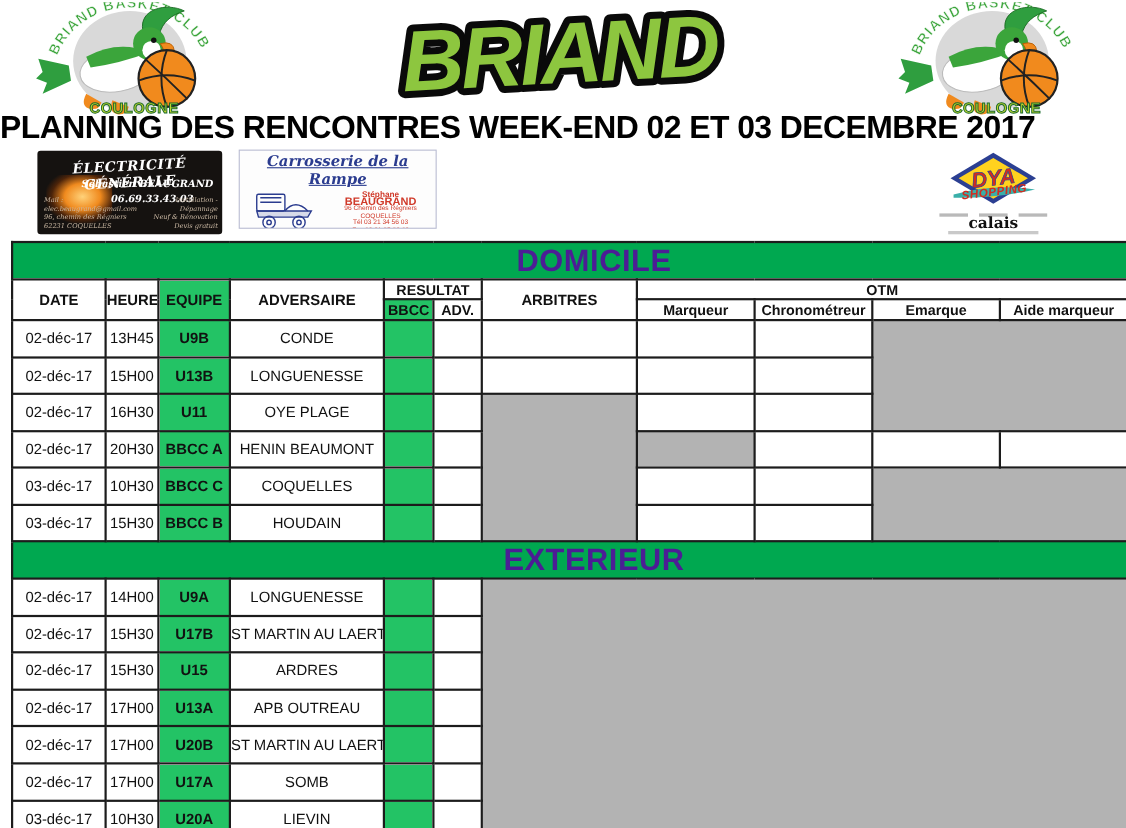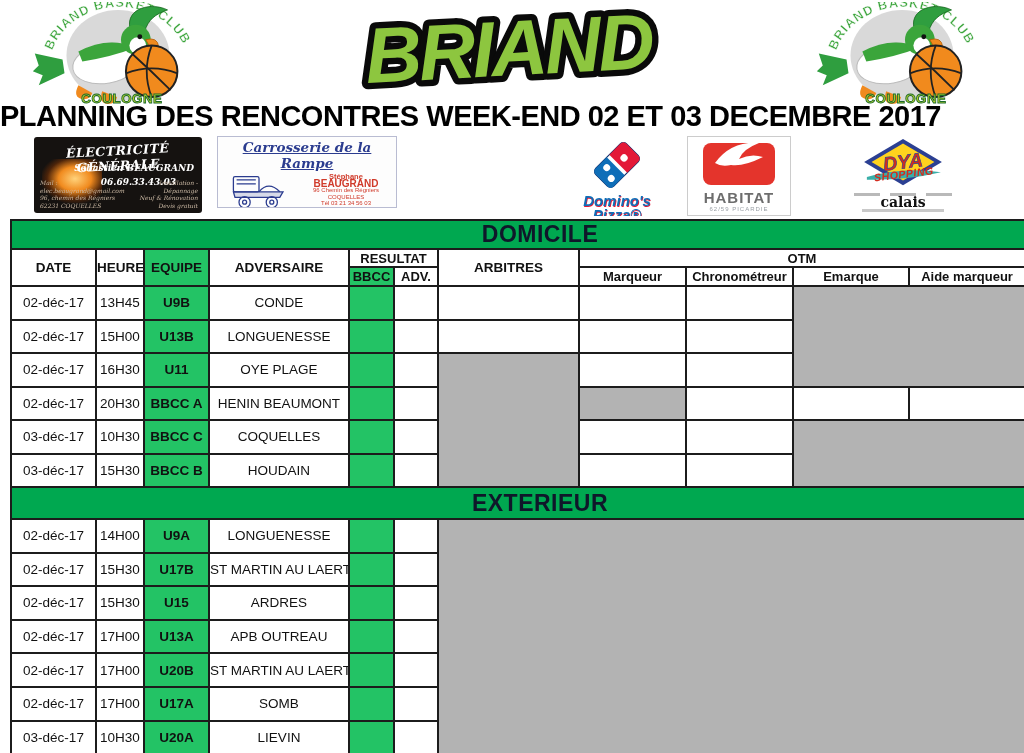--- a/index.html
+++ b/index.html
@@ -60,21 +60,21 @@
   .dya-lines{display:flex;justify-content:space-between;margin:1px 6px 0 6px;}
   .dya-lines span{display:block;height:3px;background:#b9b9b9;width:26px;}
   .dya-city{font-family:"DejaVu Serif",serif;font-weight:bold;font-size:14px;color:#111;line-height:12px;}
   .dya-bar{height:3px;background:#c9c9c9;margin:1px 14px 0 14px;}
 
   
   #planning{position:absolute;left:10px;top:219px;}
   table{border-collapse:collapse;table-layout:fixed;width:1014px;}
   td{border:2px solid #1c1c1c;padding:0;text-align:center;vertical-align:middle;
      font-size:13.5px;overflow:hidden;white-space:nowrap;}
-  .banner{background:#00a850;color:#0f172a;font-weight:bold;font-size:23px;letter-spacing:0.5px;padding-left:44px;}
+  .banner{background:#00a850;color:#4c1d95;font-weight:bold;font-size:28px;letter-spacing:0.5px;padding-left:44px;}
   .hdr{font-weight:bold;}
   .green{background:#23c365;}
   .gray{background:#b3b3b3;}
   .bold{font-weight:bold;}
   .hdr-sm{font-weight:bold;font-size:13px;}
   tr.r-ban1{height:27px;} tr.r-h1{height:18px;} tr.r-h2{height:19px;}
   tr.r-dom{height:33.5px;} tr.r-ban2{height:32px;} tr.r-ext{height:33.6px;}
 </style>
 </head>
 <body>
@@ -186,45 +186,21 @@
           <div class="sm">COQUELLES</div>
           <div class="sm">Tél 03 21 34 56 03</div>
           <div class="sm">Fax 03 21 85 82 62</div>
         </div>
       </div>
       <div class="carr-mail">carrosseriedelarampe@wanadoo.fr</div>
 
     </div>
 
 
-    <div id="sp-dominos" class="card">
-      <svg width="72" height="58" viewBox="0 0 70 64">
-        <g transform="rotate(45 35 32)">
-          <rect x="21" y="8" width="28" height="48" rx="5" fill="#ffffff" stroke="#0b2e6e" stroke-width="1.2"></rect>
-          <path d="M21,13 q0,-5 5,-5 h18 q5,0 5,5 v17 h-28 z" fill="#e31837"></path>
-          <path d="M21,34 h28 v17 q0,5 -5,5 h-18 q-5,0 -5,-5 z" fill="#0e6eb8"></path>
-          <circle cx="35" cy="21" r="4" fill="#ffffff"></circle>
-          <circle cx="29" cy="42" r="3.8" fill="#ffffff"></circle>
-          <circle cx="41" cy="47" r="3.8" fill="#ffffff"></circle>
-        </g>
-      </svg>
-      <div class="dom-text">
-        <div>Domino's</div>
-        <div>Pizza®</div>
-      </div>
-    </div>
-
-    <div id="sp-habitat" class="card">
-      <svg width="84" height="50" viewBox="0 0 84 50">
-        <rect x="6" y="6" width="72" height="42" rx="8" fill="#e4342c"></rect>
-        <path d="M 18,26 Q 34,4 62,6 Q 46,12 42,22 Q 54,16 66,20 Q 46,30 34,28 Q 24,30 18,26 Z" fill="#ffffff"></path>
-      </svg>
-      <div class="hab-name">HABITAT</div>
-      <div class="hab-sub">62/59 PICARDIE</div>
-    </div>
+
 
     <div id="sp-dya" class="card">
       <svg width="110" height="50" viewBox="0 0 110 54">
         <polygon points="55,1 97,26 55,51 13,26" fill="#2b3f92"></polygon>
         <polygon points="55,6 89,26 55,46 21,26" fill="#ffd21e"></polygon>
         <text x="55" y="33" text-anchor="middle" font-size="21" font-style="italic" font-weight="900" fill="#d42b1e" stroke="#2b3f92" stroke-width="0.7" transform="rotate(-7 55 26)">DYA</text>
         <path d="M 16,42 Q 55,31 96,37 Q 58,46 16,45 Z" fill="#3aafa9"></path>
         <text x="56" y="43" text-anchor="middle" font-size="11.5" font-style="italic" font-weight="900" fill="#d42b1e" transform="rotate(-7 56 40)" letter-spacing="0.5">SHOPPING</text>
       </svg>
       <div class="dya-lines">

